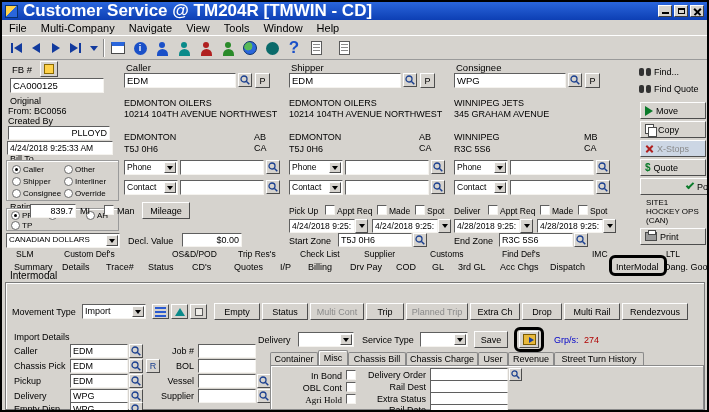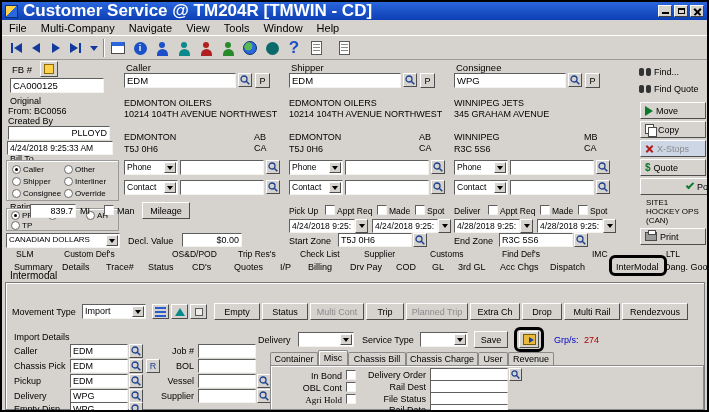--- a/index.html
+++ b/index.html
@@ -677,20 +677,23 @@
     </div>
   <div class="imtab" style="left:404px;width:72px;">
       <span>Chassis Charge</span>
     </div>
   <div class="imtab" style="left:476px;width:30px;">
       <span>User</span>
     </div>
   <div class="imtab" style="left:506px;width:46px;">
       <span>Revenue</span>
     </div>
+  <div class="imtab" style="left:552px;width:90px;">
+      <span>Street Turn History</span>
+    </div>
   <div class="grp" style="left:268px;top:363px;width:434px;height:45px;border-color:#8a8a8a;"></div>
 
   <span class="abs l9" style="left:296px;top:369px;width:44px;text-align:right;">In Bond</span>
   <span class="cbx" style="left:344px;top:368px;"></span>
   <span class="abs l9" style="left:296px;top:381px;width:44px;text-align:right;">OBL Cont</span>
   <span class="cbx" style="left:344px;top:380px;"></span>
   <span class="abs l9" style="left:296px;top:393px;width:44px;text-align:right;font-family:Liberation Serif, serif;">Agri Hold</span>
   <span class="cbx" style="left:344px;top:392px;"></span>
 
   <span class="abs l9" style="left:352px;top:368px;width:72px;text-align:right;">Delivery Order</span>
@@ -700,21 +703,21 @@
   <div class="lk" style="left:507px;top:366px;width:13px;height:13px;">
       <svg width="9" height="9">
         <circle cx="3.5" cy="3.5" r="2.6" fill="none" stroke="#1a3f8f" stroke-width="1.2"></circle>
         <line x1="5.8" y1="5.8" x2="8.4" y2="8.4" stroke="#1a3f8f" stroke-width="1.4"></line>
       </svg>
     </div>
   <span class="abs l9" style="left:352px;top:380px;width:72px;text-align:right;">Rail Dest</span>
   <div class="tb" style="left:428px;top:378px;width:78px;height:13px;">
       <span class="v l9"></span>
     </div>
-  <span class="abs l9" style="left:352px;top:392px;width:72px;text-align:right;">File Status</span>
+  <span class="abs l9" style="left:352px;top:392px;width:72px;text-align:right;">Extra Status</span>
   <div class="tb" style="left:428px;top:390px;width:78px;height:13px;">
       <span class="v l9"></span>
     </div>
   <span class="abs l9" style="left:352px;top:403px;width:72px;text-align:right;">Rail Date</span>
   <div class="tb" style="left:428px;top:402px;width:78px;height:13px;">
       <span class="v l9"></span>
     </div>
 
 </div>
 

